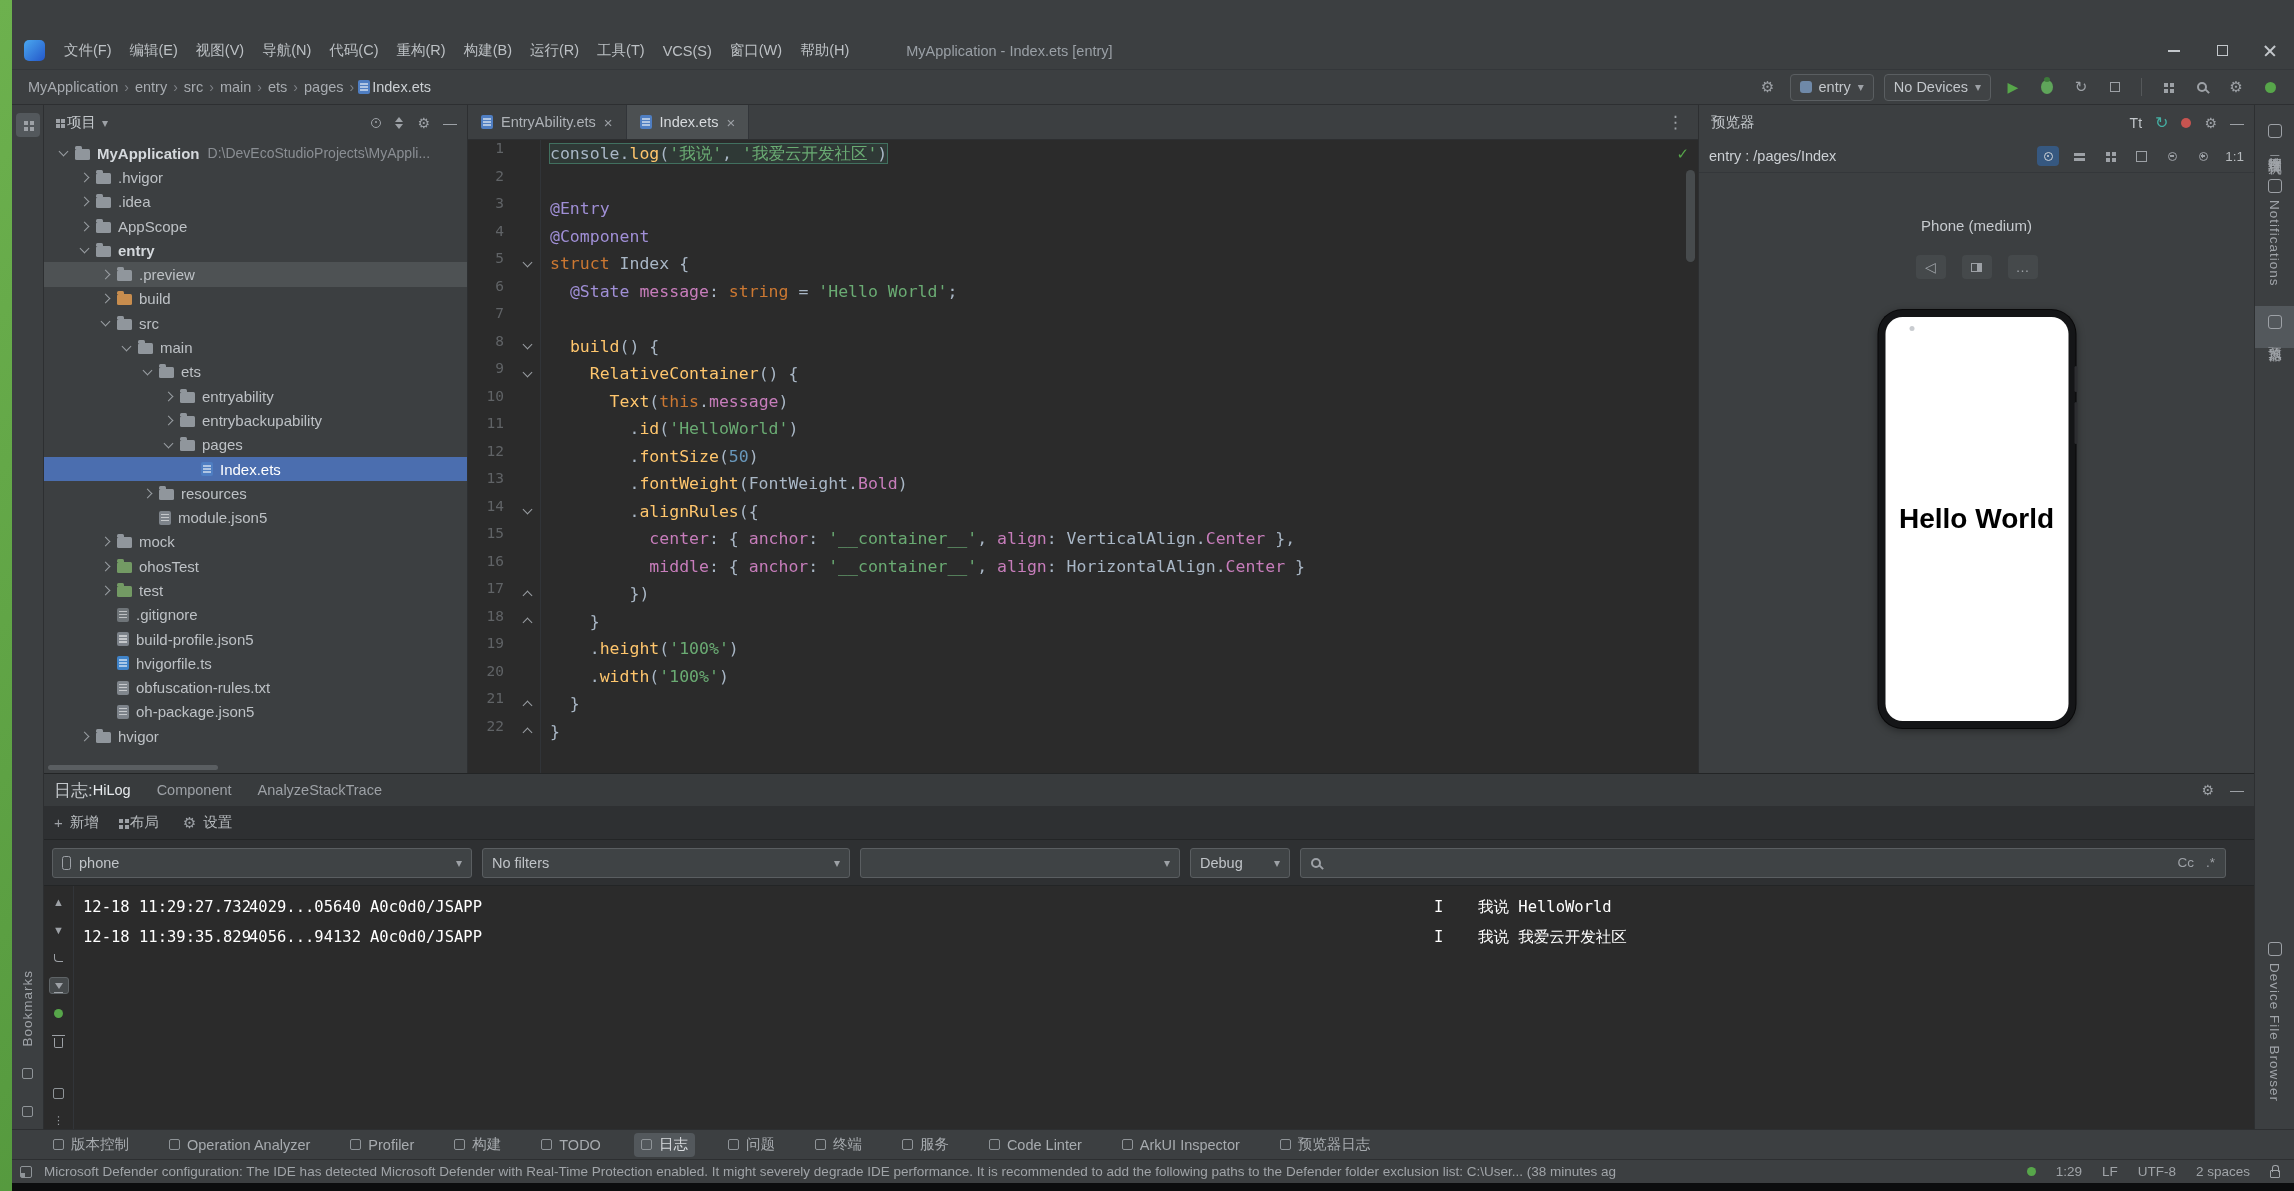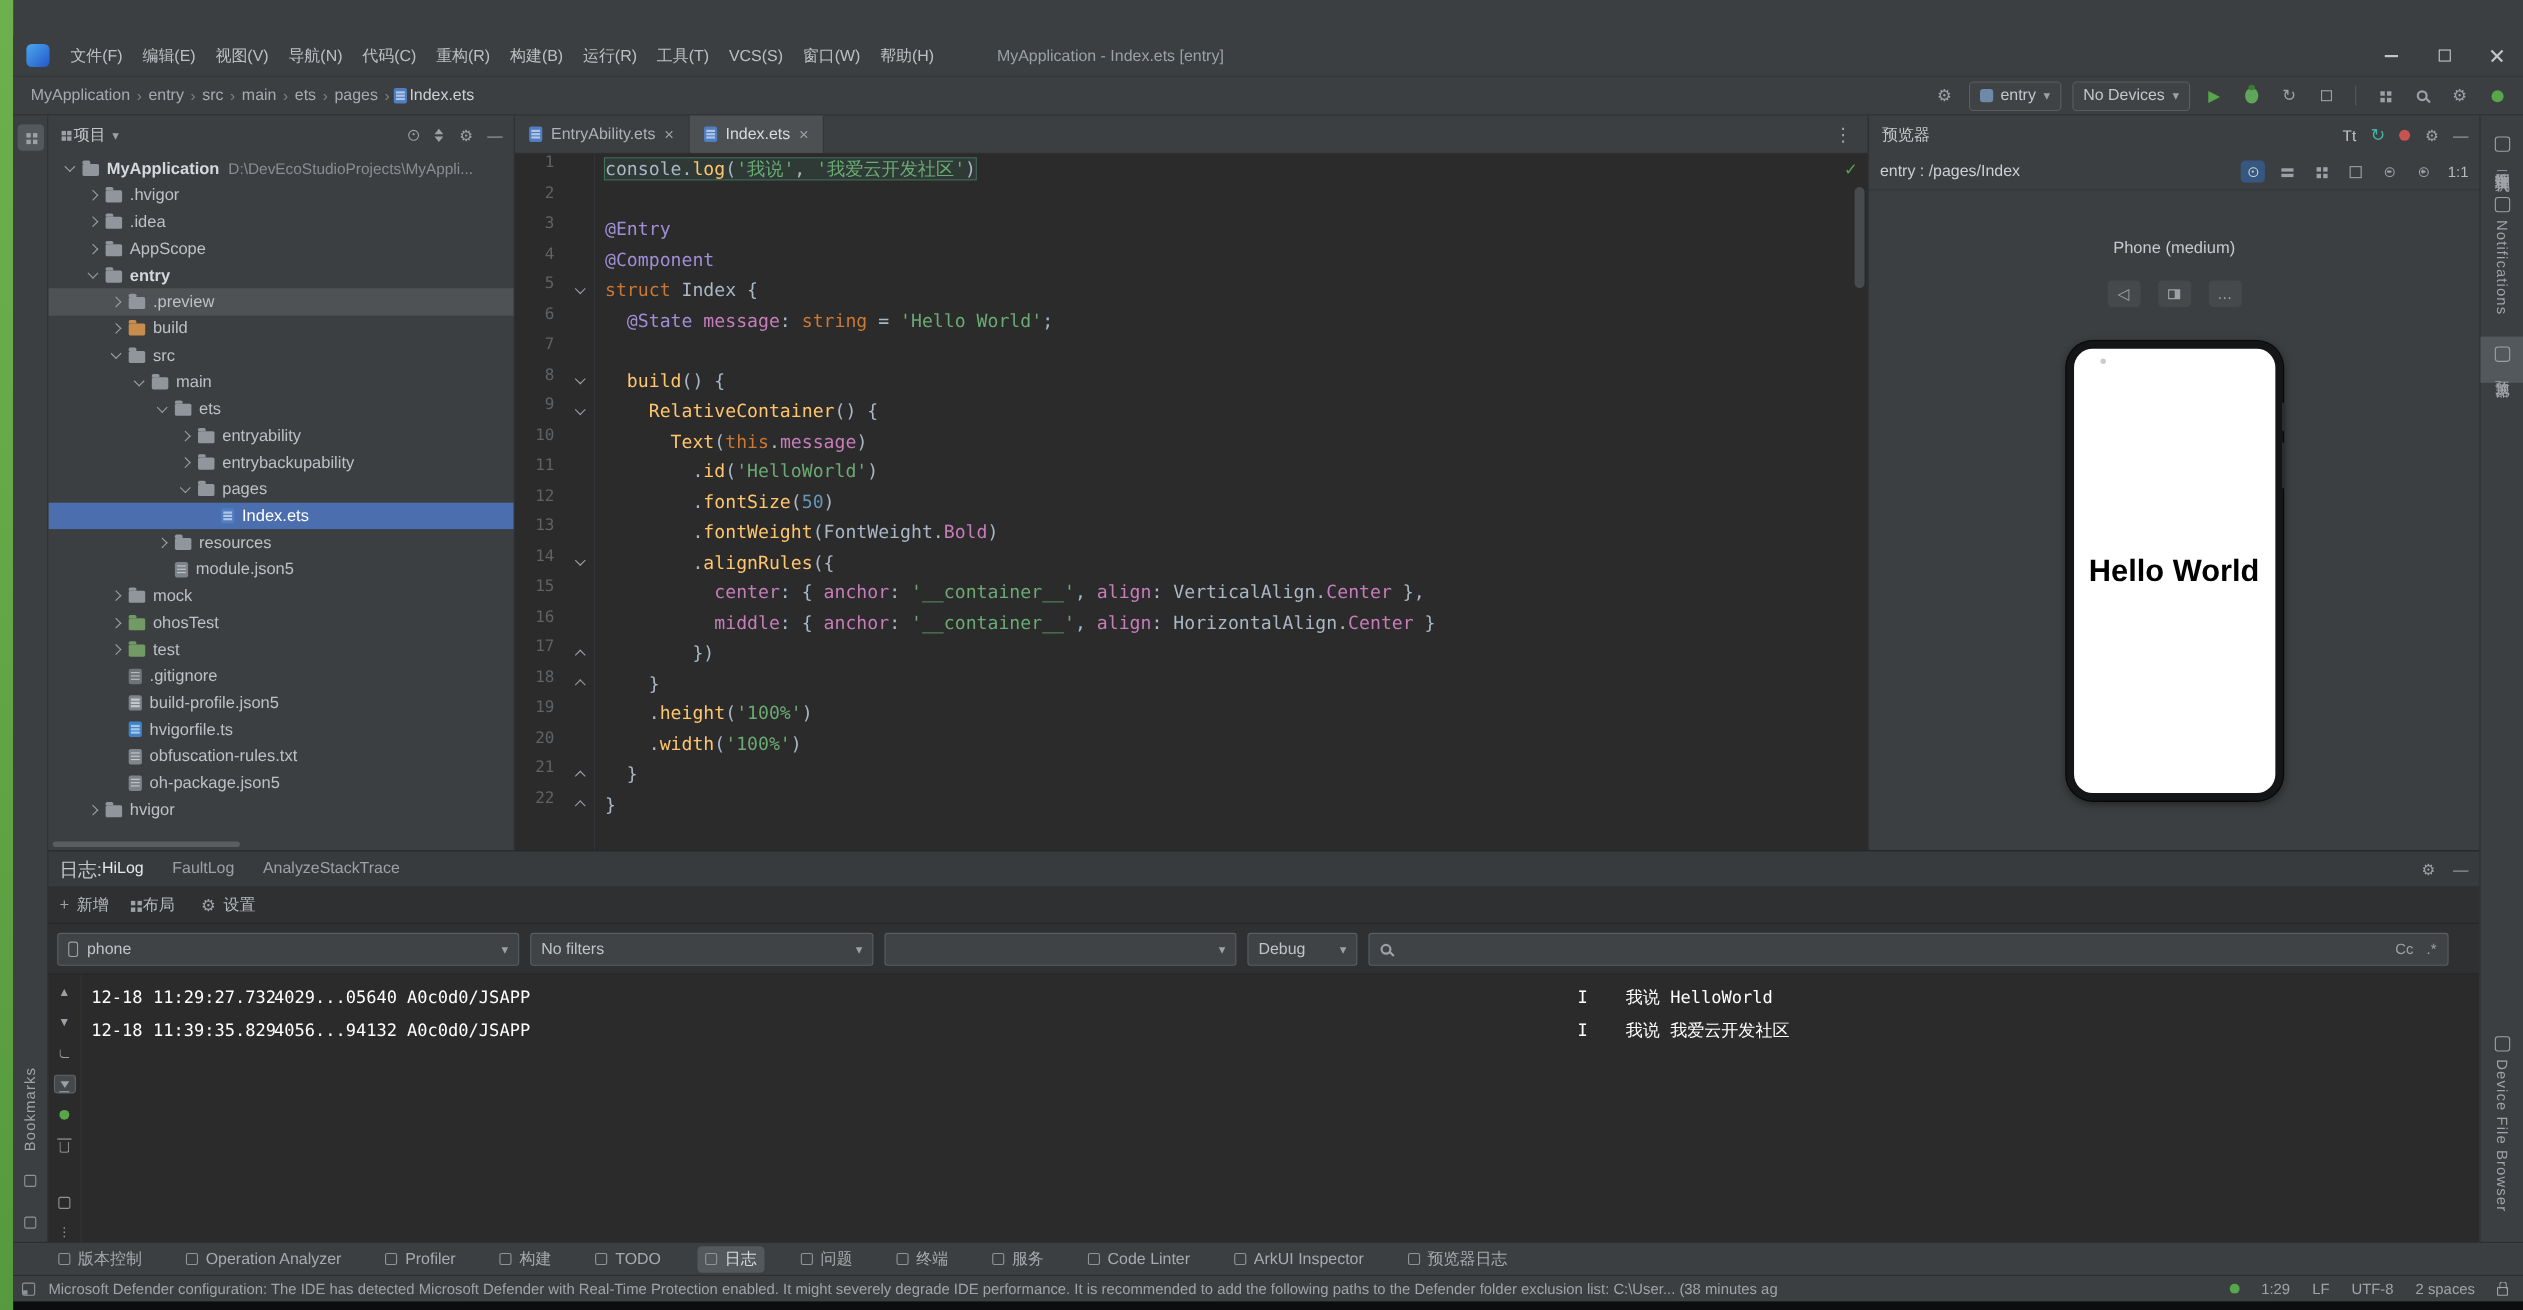--- a/index.html
+++ b/index.html
@@ -158,21 +158,21 @@
   .ltabs { display:flex; gap:26px; }
   .ltab { font-size:14.5px; color:#9da1a6; }
   .ltab.active { color:#e6e9ec; }
   .bp-tab-actions { margin-left:auto; display:flex; gap:16px; color:#9da1a6; font-size:14px; }
   .bp-toolbar { height:34px; display:flex; align-items:center; gap:24px; padding:0 0 0 10px; background:#2e3032; border-bottom:1px solid #232526; flex:0 0 auto; }
   .bp-act { display:flex; align-items:center; gap:7px; color:#b6babd; font-size:14.5px; }
   .act-g { color:#9da1a6; font-size:15px; }
   .bp-filters { height:46px; display:flex; align-items:center; gap:10px; padding:0 28px 0 8px; background:#2e3032; border-bottom:1px solid #232526; flex:0 0 auto; }
   .combo { height:30px; display:flex; align-items:center; gap:8px; background:#3f4345; border:1px solid #5a5e61; border-radius:3px; padding:0 9px; font-size:14.5px; color:#c0c4c8; }
   .combo .arrow { margin-left:auto; }
-  .combo.w1 { width:420px; } .combo.w2 { width:312px; } .combo.w3 { width:320px; } .combo.w4 { width:100px; }
+  .combo.w1 { width:420px; } .combo.w2 { width:368px; } .combo.w3 { width:320px; } .combo.w4 { width:100px; }
   .phone-ic { width:9px; height:14px; border:1.5px solid #9da1a6; border-radius:2.5px; display:block; }
   .searchbox { flex:1; height:30px; display:flex; align-items:center; gap:12px; background:#3f4345; border:1px solid #5a5e61; border-radius:3px; padding:0 10px; }
   .sval { flex:1; color:#c0c4c8; font-size:14.5px; }
   .opt { color:#9da1a6; font-size:13.5px; }
   .log-body { flex:1; display:flex; min-height:0; }
   .log-tools { width:30px; border-right:1px solid #323539; display:flex; flex-direction:column; align-items:center; padding-top:8px; gap:11px; flex:0 0 auto; }
   .lt-ic { width:20px; height:20px; display:flex; align-items:center; justify-content:center; color:#9da1a6; font-size:11px; border-radius:3px; }
   .lt-ic.boxed { border:1px solid #5f6467; background:#45494b; }
   .lt-gap { height:16px; }
   .wrap-ic { width:9px; height:8px; border-left:1.5px solid #9da1a6; border-bottom:1.5px solid #9da1a6; border-radius:0 0 0 4px; display:block; }
@@ -746,21 +746,21 @@
             </div>
           </div>
         </div>
       </div>
 
       <div class="bottom-panel">
         <div class="bp-tabs">
           <span class="bp-label">日志:</span>
           <div class="ltabs">
               <span class="ltab active">HiLog</span>
-              <span class="ltab">FaultLog</span>
+              <span class="ltab">Component</span>
               <span class="ltab">AnalyzeStackTrace</span>
             </div>
           <div class="bp-tab-actions">
             <span>⚙</span>
             <span>—</span>
           </div>
         </div>
         <div class="bp-toolbar">
             <div class="bp-act">
               <span class="act-g">+</span>

